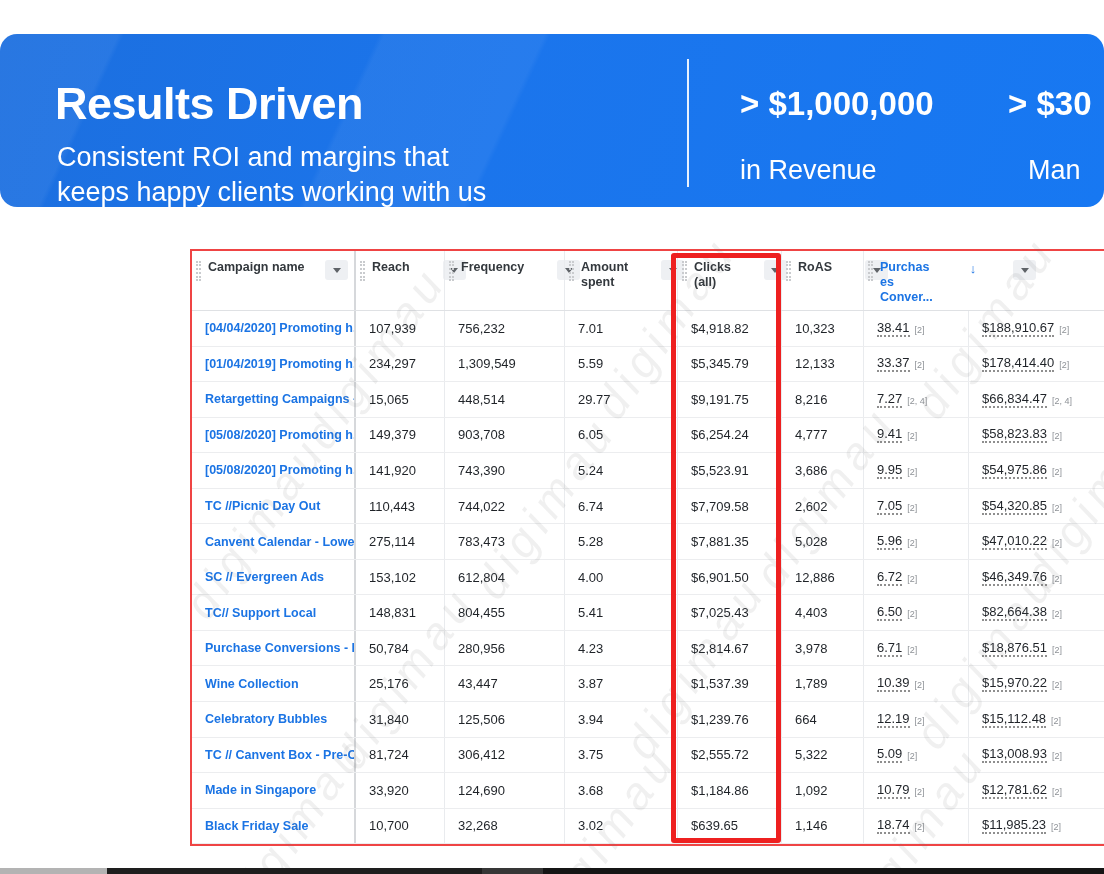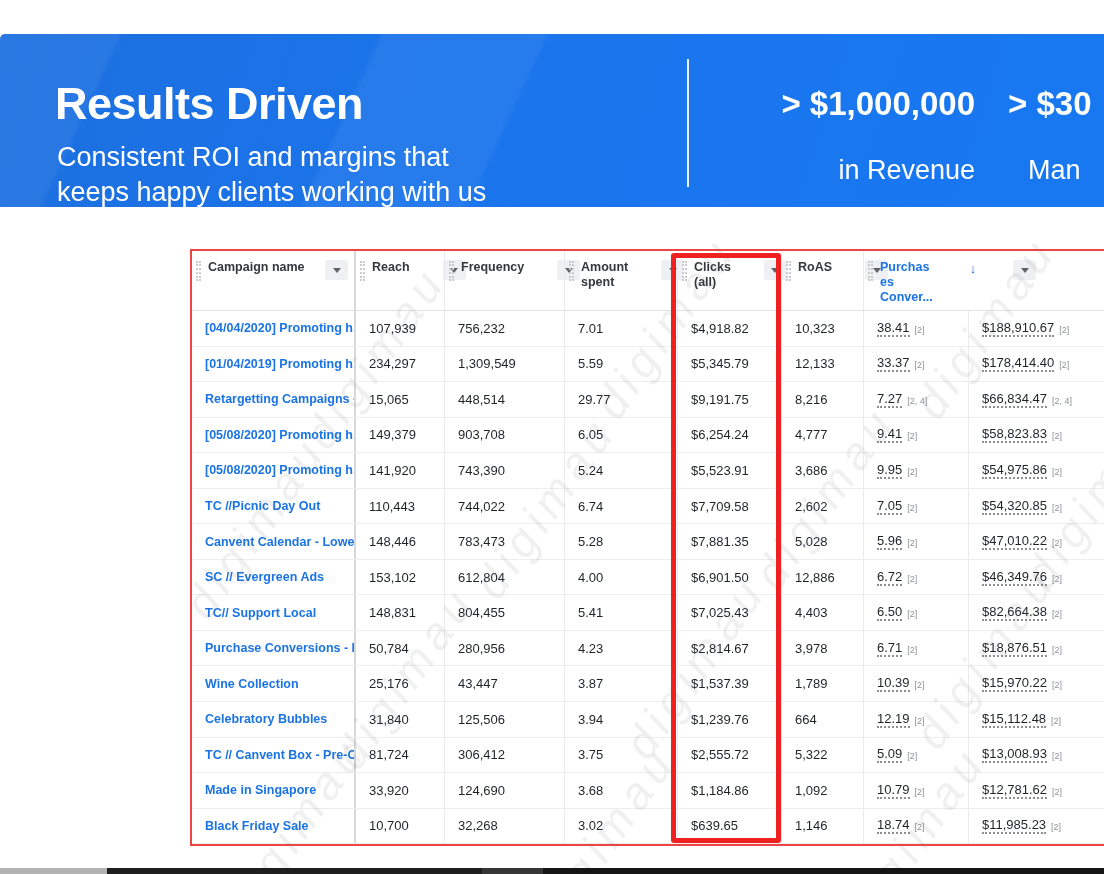--- a/index.html
+++ b/index.html
@@ -2,30 +2,30 @@
 <html style="--accent: #1b75ec; --link: #1b74e4; --red: #ee2020;"><head>
 <meta charset="utf-8">
 <style>
   * { margin:0; padding:0; box-sizing:border-box; }
   html,body { width:1104px; height:874px; overflow:hidden; background:#ffffff;
               font-family:"Liberation Sans", sans-serif; position:relative; }
 
   
   .banner { position:absolute; left:0; top:34px; width:1104px; height:173px;
             background:linear-gradient(108deg,#1c6fdf 0%, #1b75ec 45%, #1778f2 100%);
-            border-top-left-radius:5px; overflow:hidden; z-index:2; }
+            border-top-left-radius:5px; overflow:hidden; z-index:2;border-radius:17px; }
   .banner::before { content:""; position:absolute; inset:0;
             background:linear-gradient(115deg, rgba(255,255,255,.06) 10%, transparent 10.5%, transparent 32%, rgba(255,255,255,.05) 32.5%, rgba(255,255,255,.05) 46%, transparent 46.5%); }
   .banner-title { position:absolute; left:55px; top:44px; color:#fff; font-size:45px;
             font-weight:800; letter-spacing:-0.5px; }
   .banner-sub { position:absolute; left:57px; top:106px; color:#fff; font-size:27px;
             font-weight:500; line-height:35px; }
   .banner-divider { position:absolute; left:687px; top:25px; width:2px; height:128px;
             background:rgba(255,255,255,.9); }
-  .stat-1 { position:absolute; left:740px; top:50px; width:235px; text-align:right; color:#fff; }
+  .stat-1 { position:absolute; left:740px; top:50px; width:235px; text-align:left; color:#fff; }
   .stat-2 { position:absolute; left:1008px; top:50px; width:200px; text-align:left; color:#fff; }
   .stat-value { display:block; font-size:33px; font-weight:700; line-height:40px; }
   .stat-label { display:block; font-size:27px; font-weight:400; line-height:36px;margin-top:28px; }
   .stat-2 .stat-label { margin-left:20px; }
 
   
   .ads-table { position:absolute; left:190px; top:249px; width:1012px; background:#fff;
             border:2px solid #ef4444; z-index:1; }
   .thead, .trow { display:grid;
             grid-template-columns:162px 90px 120px 113px 104px 82px 105px 116px; }
@@ -348,21 +348,21 @@
           <span class="dotted">$54,320.85</span>
           <span class="note">[2]</span>
         </div>
   </div>
 
   <div class="trow">
     <div class="cell c0">
           <a href="#">Canvent Calendar - Lowes...</a>
         </div>
     <div class="cell c1">
-          <span>148,446</span>
+          <span>275,114</span>
         </div>
     <div class="cell c2">
           <span>783,473</span>
         </div>
     <div class="cell c3">
           <span>5.28</span>
         </div>
     <div class="cell c4">
           <span>$7,881.35</span>
         </div>

